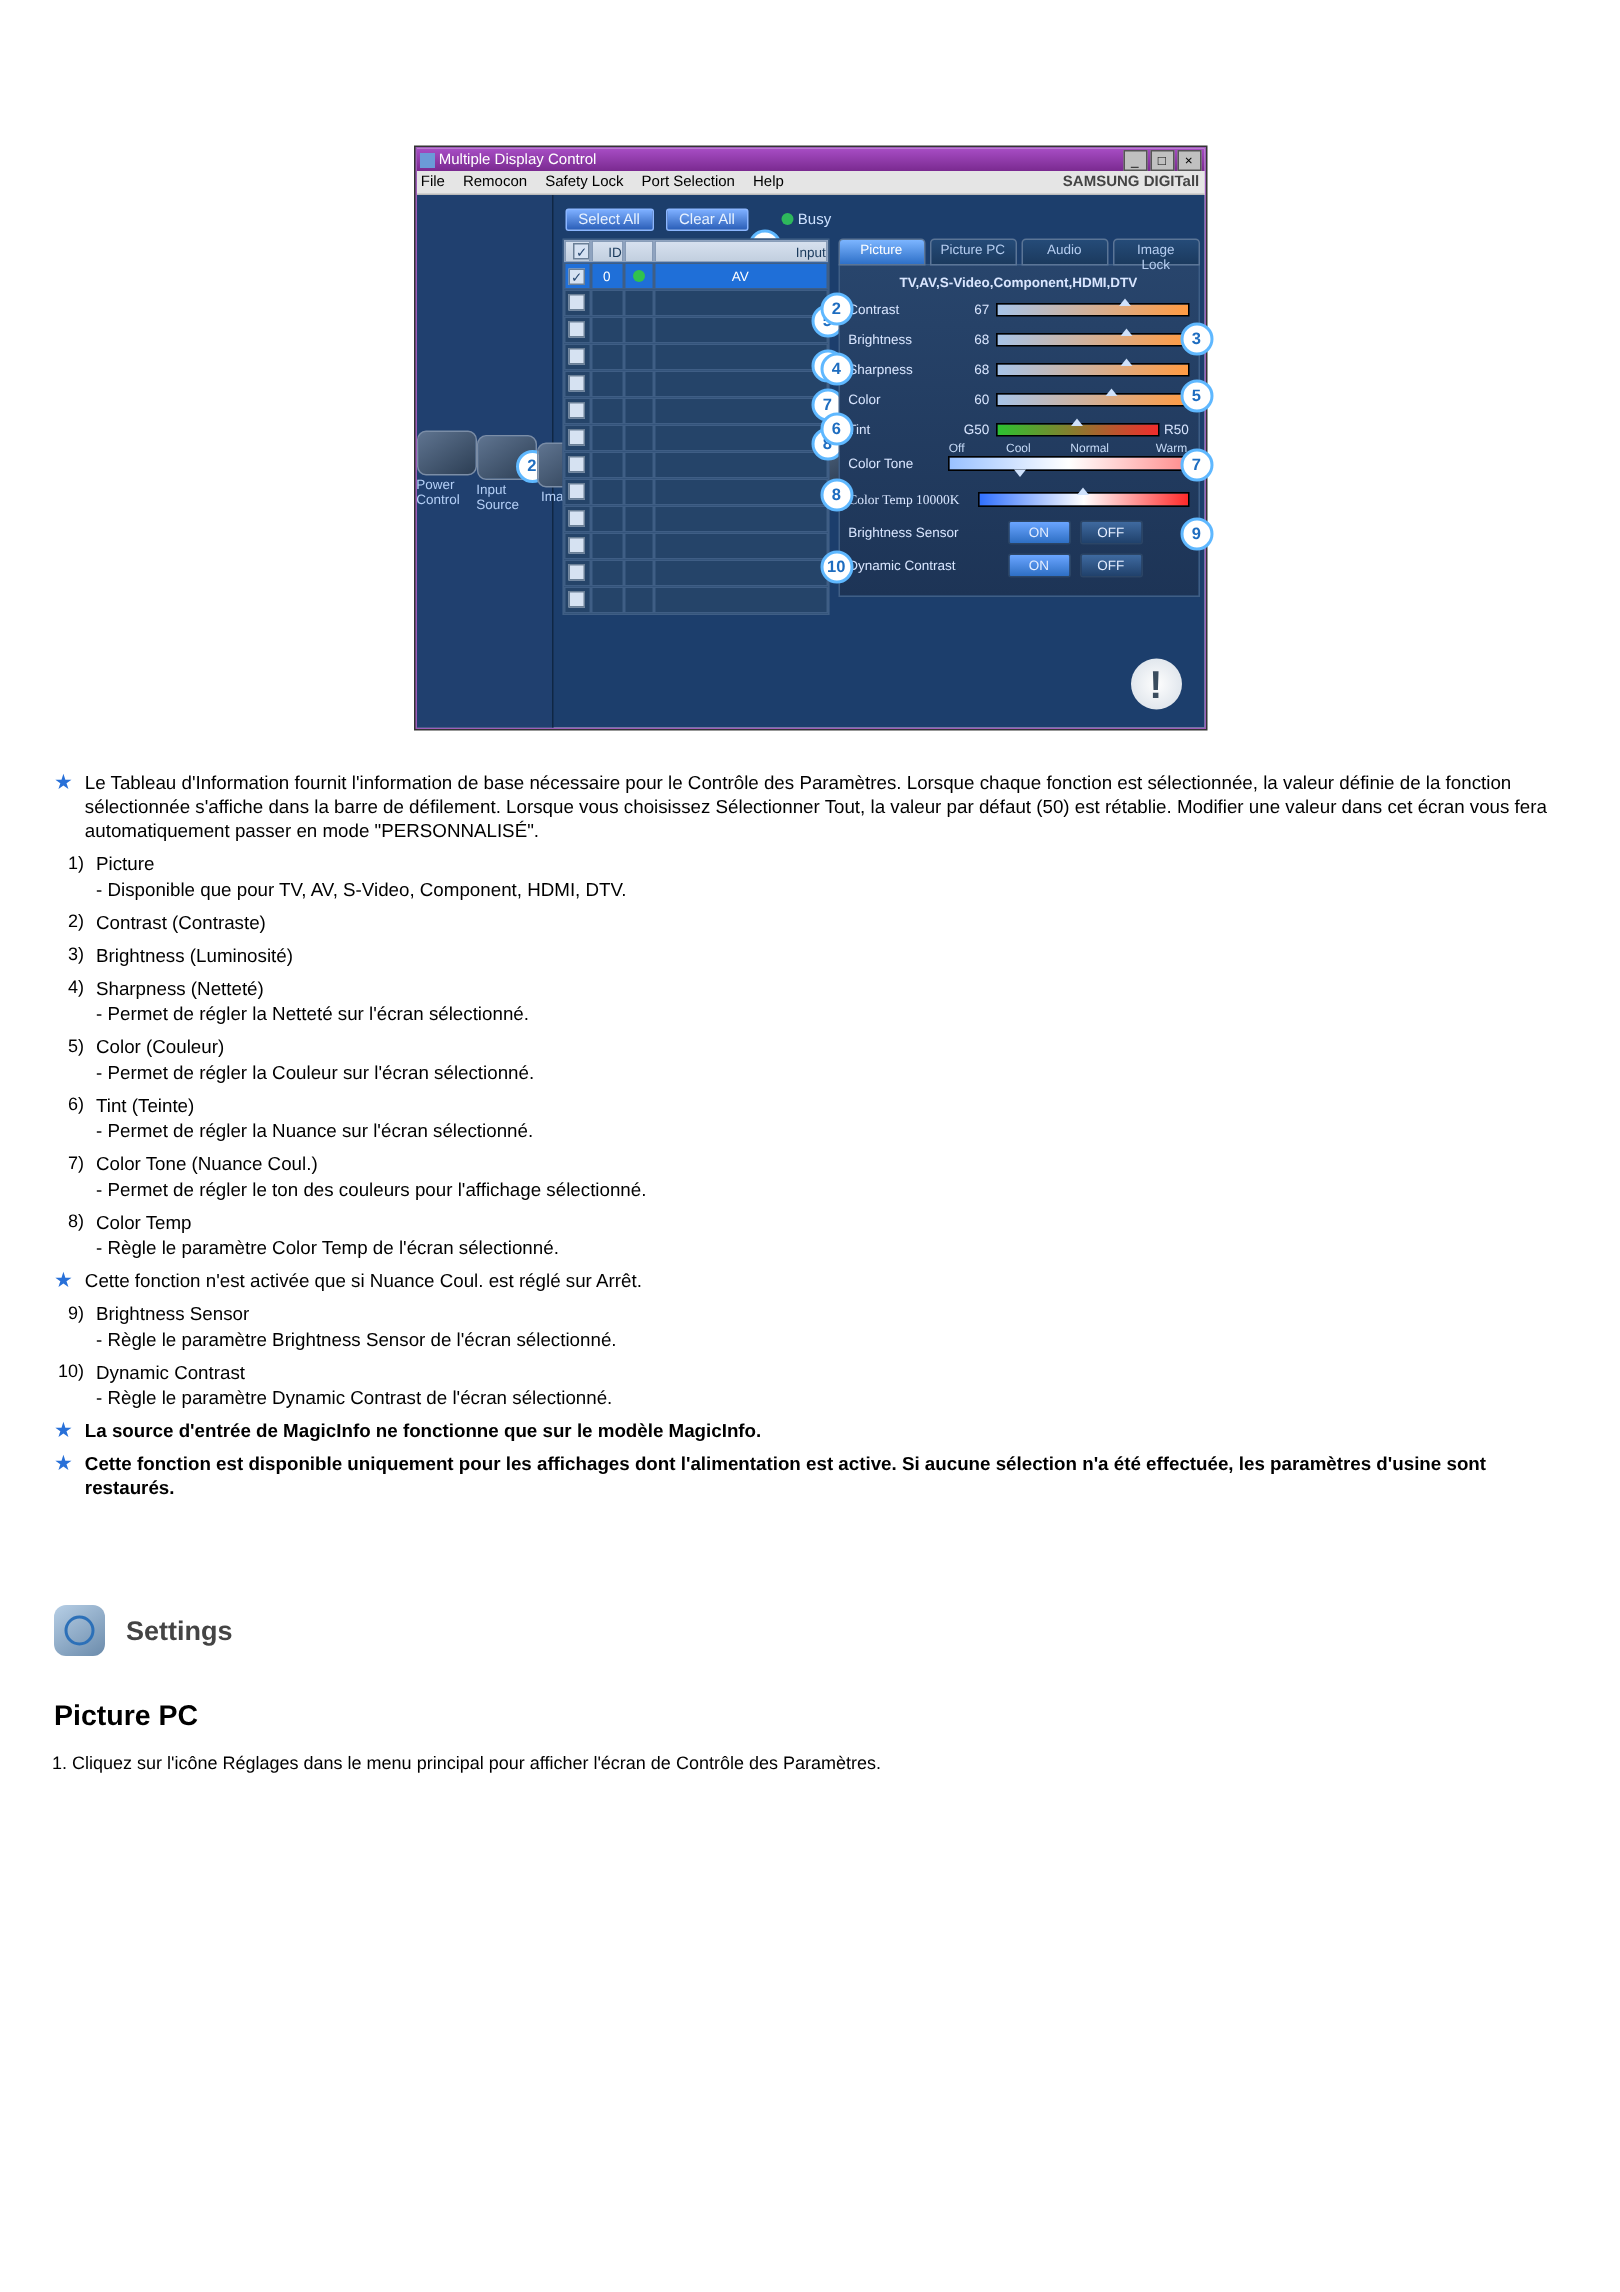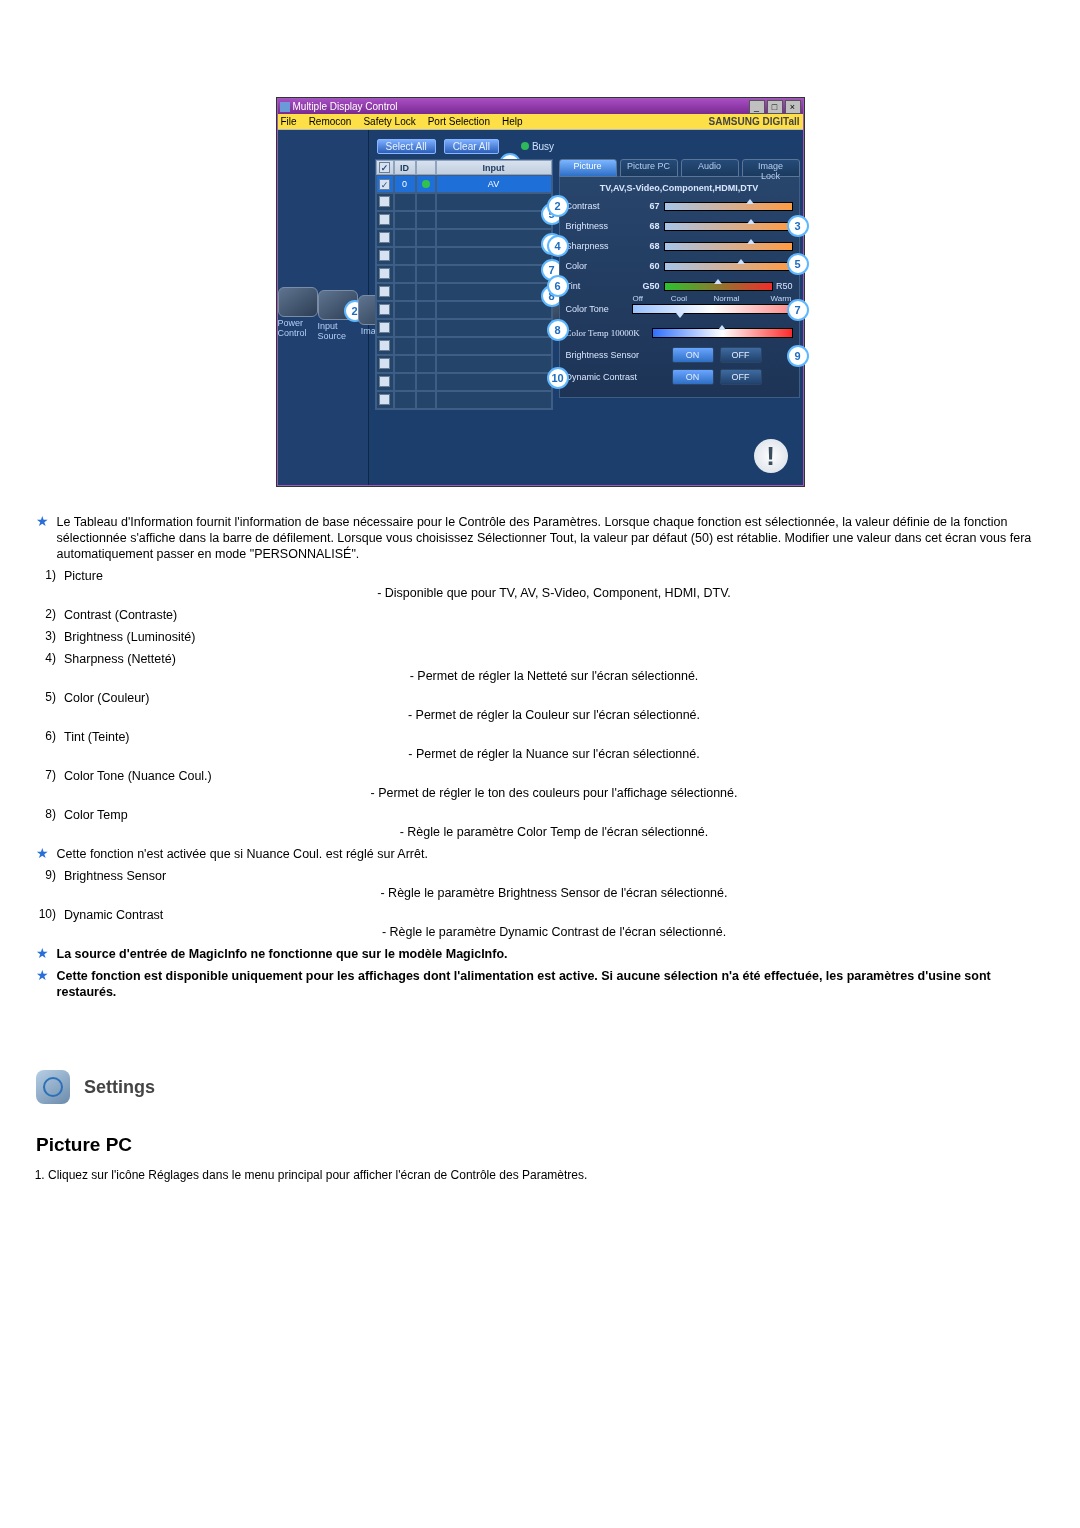--- a/index.html
+++ b/index.html
@@ -33,21 +33,21 @@
   width:10px;height:10px;background:#6b9ad8;display:inline-block;
 }
 .titlebar .winbtns{
   margin-left:auto;display:flex;gap:2px;
 }
 .titlebar .winbtns span{
   width:14px;height:12px;background:#c0c0c0;border:1px solid #555;
   display:inline-flex;align-items:center;justify-content:center;font-size:9px;color:#000;
 }
 .menubar{
-  height:15px;background:#fde047;color:#000;display:flex;align-items:center;
+  height:15px;background:#e5e5e5;color:#000;display:flex;align-items:center;
   padding:0 3px;font-size:10px;gap:12px;border-bottom:1px solid #bbb;
 }
 .menubar span:last-child{margin-left:auto;font-weight:bold;color:#444;}
 .workspace{
   display:flex;background:#1c3e6c;height:355px;
 }
 .sidebar{
   width:90px;background:#20406f;border-right:1px solid #0f2744;
   display:flex;flex-direction:row;align-items:center;padding:10px 0 0;
   position:relative;
@@ -81,21 +81,21 @@
 .busy{margin-left:14px;display:flex;align-items:center;gap:3px;color:#cde1ff;font-size:10px;}
 .busy::before{content:"";width:8px;height:8px;background:#2eb85c;border-radius:50%;display:inline-block;}
 .body2{display:flex;flex:1;gap:6px;padding:0 6px 6px 6px;}
 
 .gridcol{width:178px;}
 .grid{
   width:100%;border:1px solid #3f5e85;background:#2b4a72;
 }
 .grid th{
   background:linear-gradient(#d7e1ef,#c2cfdf);height:13px;font-size:9px;color:#1a3a5c;
-  border:1px solid #8fa3bf;font-weight:bold;text-align:center;padding:0;
+  border:1px solid #8fa3bf;font-weight:normal;text-align:right;padding:0;
 }
 .grid td{
   height:14px;border:1px solid #3f5e85;text-align:center;font-size:9px;color:#bcd1ef;
   background:#254469;position:relative;
 }
 .grid tr.sel td{background:#1f6fd8;color:#fff;}
 .chk{width:9px;height:9px;border:1px solid #6a7f96;background:#d6e2f2;display:inline-block;}
 .chk.on{background:#d6e2f2;}
 .chk.on::after{content:"✓";font-size:9px;color:#2b4a72;line-height:9px;}
 .dot{width:8px;height:8px;border-radius:50%;display:inline-block;margin-top:1px;}
@@ -108,21 +108,21 @@
   font-size:9px;color:#b5cdf0;border-radius:3px 3px 0 0;min-width:46px;text-align:center;
 }
 .tabrow .tab.on{background:linear-gradient(#7cb5ff,#2e70c8);color:#fff;}
 .panel{
   border:1px solid #3f5e85;background:linear-gradient(#28456c,#1d3456);
   padding:6px;margin-top:-1px;
 }
 .srclabel{font-size:9px;font-weight:bold;text-align:center;margin:0 0 6px;color:#d9e6ff;}
 .row{display:flex;align-items:center;height:14px;margin-bottom:6px;position:relative;}
 .row .nm{width:66px;font-size:9px;color:#d9e6ff;}
-.row .val{width:28px;font-size:9px;color:#d9e6ff;text-align:right;padding-right:4px;font-weight:bold;}
+.row .val{width:28px;font-size:9px;color:#d9e6ff;text-align:right;padding-right:4px;}
 .bar{flex:1;height:7px;background:#0b2542;border:1px solid #000;position:relative;}
 .bar.grad{background:linear-gradient(90deg,#a7c4e8,#ff9b43);}
 .bar.tint{background:linear-gradient(90deg,#2cc230,#f02d2d);}
 .bar .tri{position:absolute;top:-4px;width:0;height:0;border-left:4px solid transparent;border-right:4px solid transparent;border-bottom:5px solid #cfe1fb;transform:translateX(-4px);}
 .tonerow{display:flex;align-items:center;height:20px;margin-bottom:6px;}
 .tonerow .nm{width:66px;font-size:9px;color:#d9e6ff;}
 .tonebar{flex:1;height:8px;background:linear-gradient(90deg,#99c1ff,#ffffff,#ff8c8c);border:1px solid #000;position:relative;}
 .tonebar .lbl{position:absolute;top:-11px;font-size:8px;color:#c6daf6;}
 .tonebar .tri{position:absolute;top:8px;width:0;height:0;border-left:4px solid transparent;border-right:4px solid transparent;border-top:5px solid #cfe1fb;transform:translateX(-4px);}
 .temprow{display:flex;align-items:center;height:16px;margin-bottom:6px;font-family:Liberation Serif, serif;}
@@ -144,21 +144,21 @@
   width:18px;height:18px;display:flex;align-items:center;justify-content:center;font-size:11px;font-weight:bold;
 }
 
 .textblock{padding:0 12px;}
 .star-row{display:flex;gap:8px;margin:6px 0;}
 .star{color:#2870d8;font-size:14px;line-height:15px;}
 .star-row .txt,.item .desc,.item .title{font-size:12.5px;line-height:16px;}
 .item{display:flex;gap:4px;margin:6px 0;}
 .item .num{width:20px;text-align:right;padding-right:4px;flex-shrink:0;}
 .item .body{flex:1;}
-.item .desc{margin-top:1px;text-align:center;}
+.item .desc{margin-top:1px;}
 .bold{font-weight:bold;}
 
 .section{margin:70px 12px 0;}
 .sechead{display:flex;align-items:center;gap:14px;}
 .secicon{width:34px;height:34px;border-radius:8px;background:linear-gradient(145deg,#b7cfe6,#6b8bab);
   display:flex;align-items:center;justify-content:center;position:relative;}
 .secicon::after{content:"";width:16px;height:16px;border:2px solid #2c70b8;border-radius:50%;}
 .sechead h3{font-size:18px;color:#444;margin:0;}
 h2.sub{font-size:19px;margin:30px 0 8px 12px;}
 .numlist{padding:0 12px 0 24px;}

